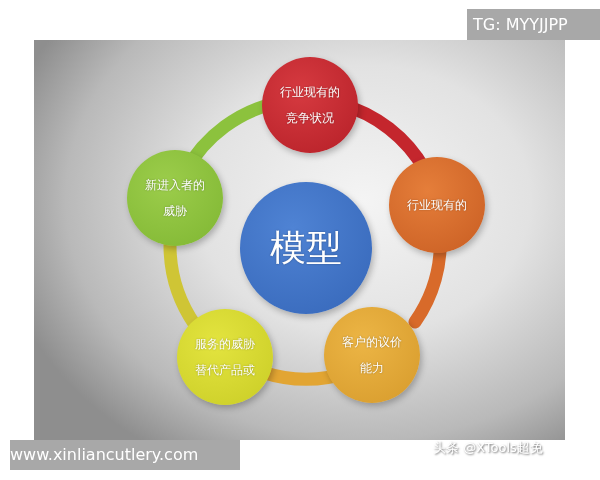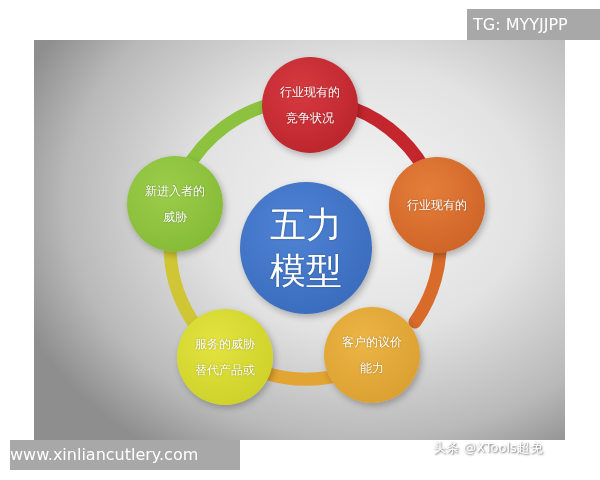--- a/index.html
+++ b/index.html
@@ -46,25 +46,24 @@
 <div class="node" style="left:324px; top:307px; width:96px; height:96px; background:radial-gradient(circle at 40% 35%, #ecb545, #d69a2b);">
   <span class="line">客户的议价</span>
   <span class="line">能力</span>
 </div>
 
 <div class="node" style="left:177px; top:309px; width:96px; height:96px; background:radial-gradient(circle at 40% 35%, #e3e43f, #c9cc25);">
   <span class="line">服务的威胁</span>
   <span class="line">替代产品或</span>
 </div>
 
-<div class="node" style="left:127px; top:156px; width:96px; height:96px; background:radial-gradient(circle at 40% 35%, #9ccd4b, #7fb632);">
+<div class="node" style="left:127px; top:150px; width:96px; height:96px; background:radial-gradient(circle at 40% 35%, #9ccd4b, #7fb632);">
   <span class="line">新进入者的</span>
   <span class="line">威胁</span>
 </div>
 
 <div class="node center-node" style="left:240px; top:182px; width:132px; height:132px; background:radial-gradient(circle at 40% 35%, #4f83d4, #3566b8);">
-  <span class="line">五力</span>
   <span class="line">模型</span>
 </div>
 
 <div class="watermark">头条 @XTools超免</div>
 <div class="tg-badge">TG: MYYJJPP</div>
 <div class="site-banner">www.xinliancutlery.com</div>
 
 </body></html>

